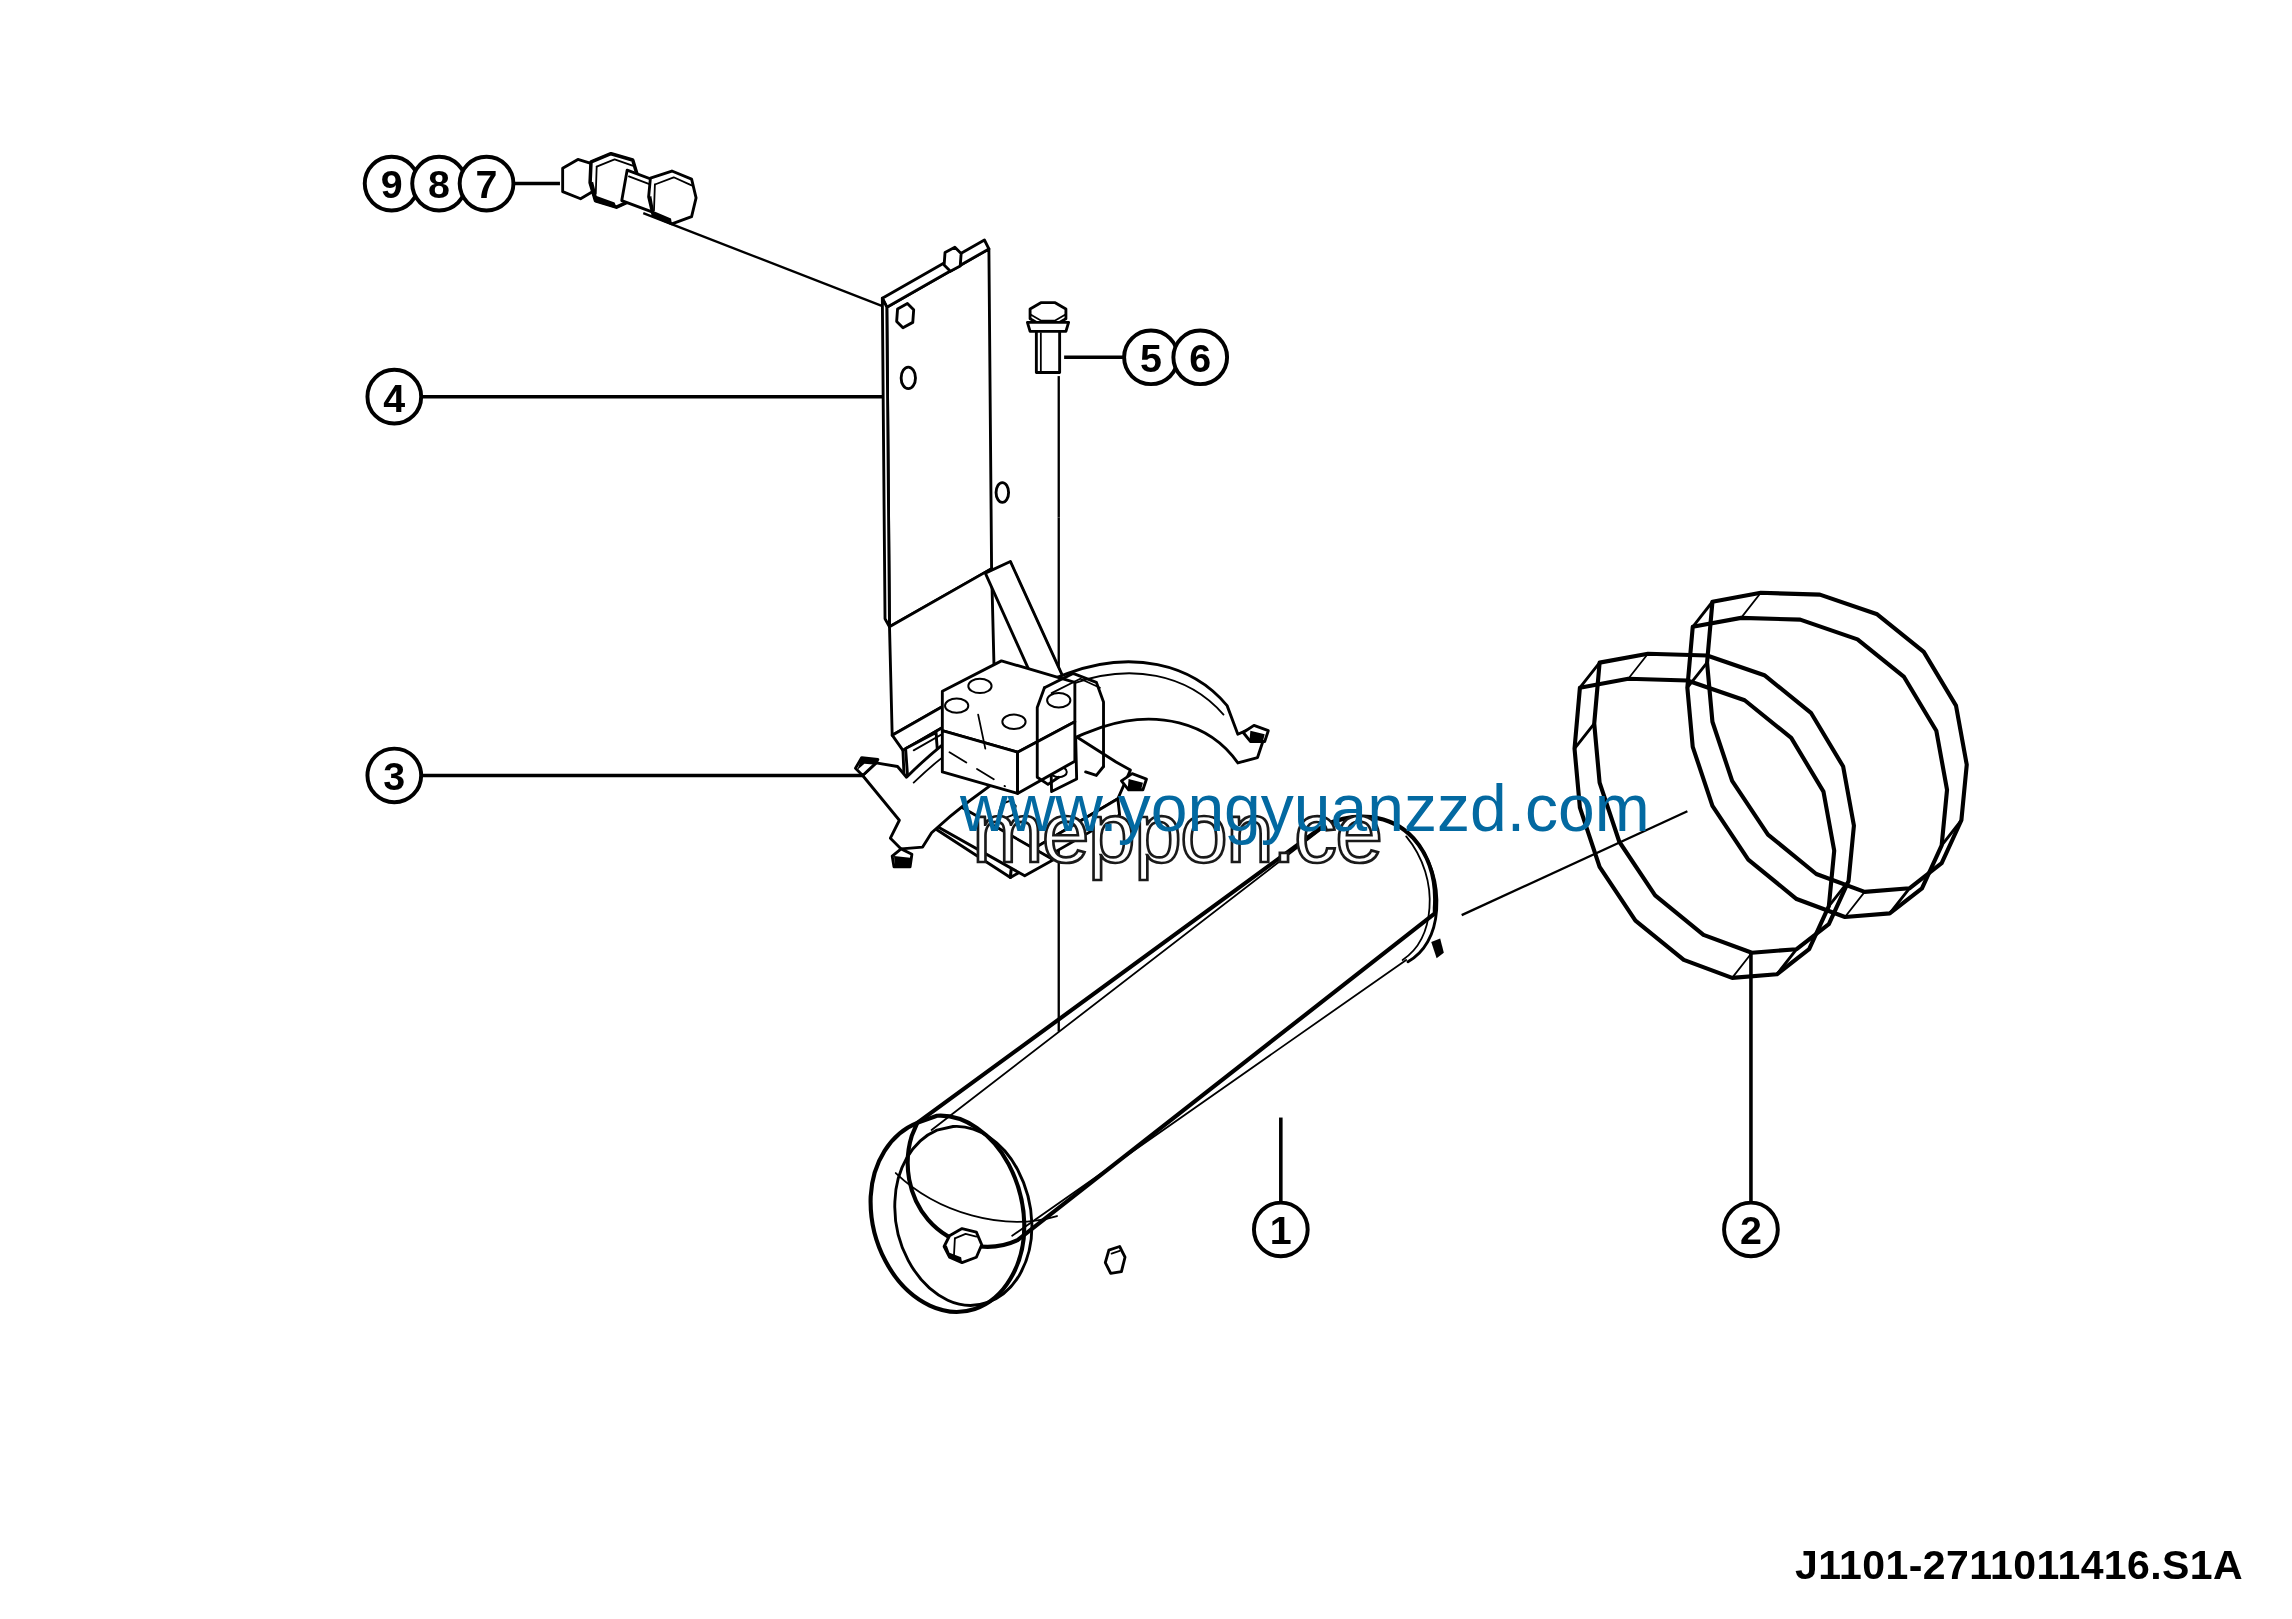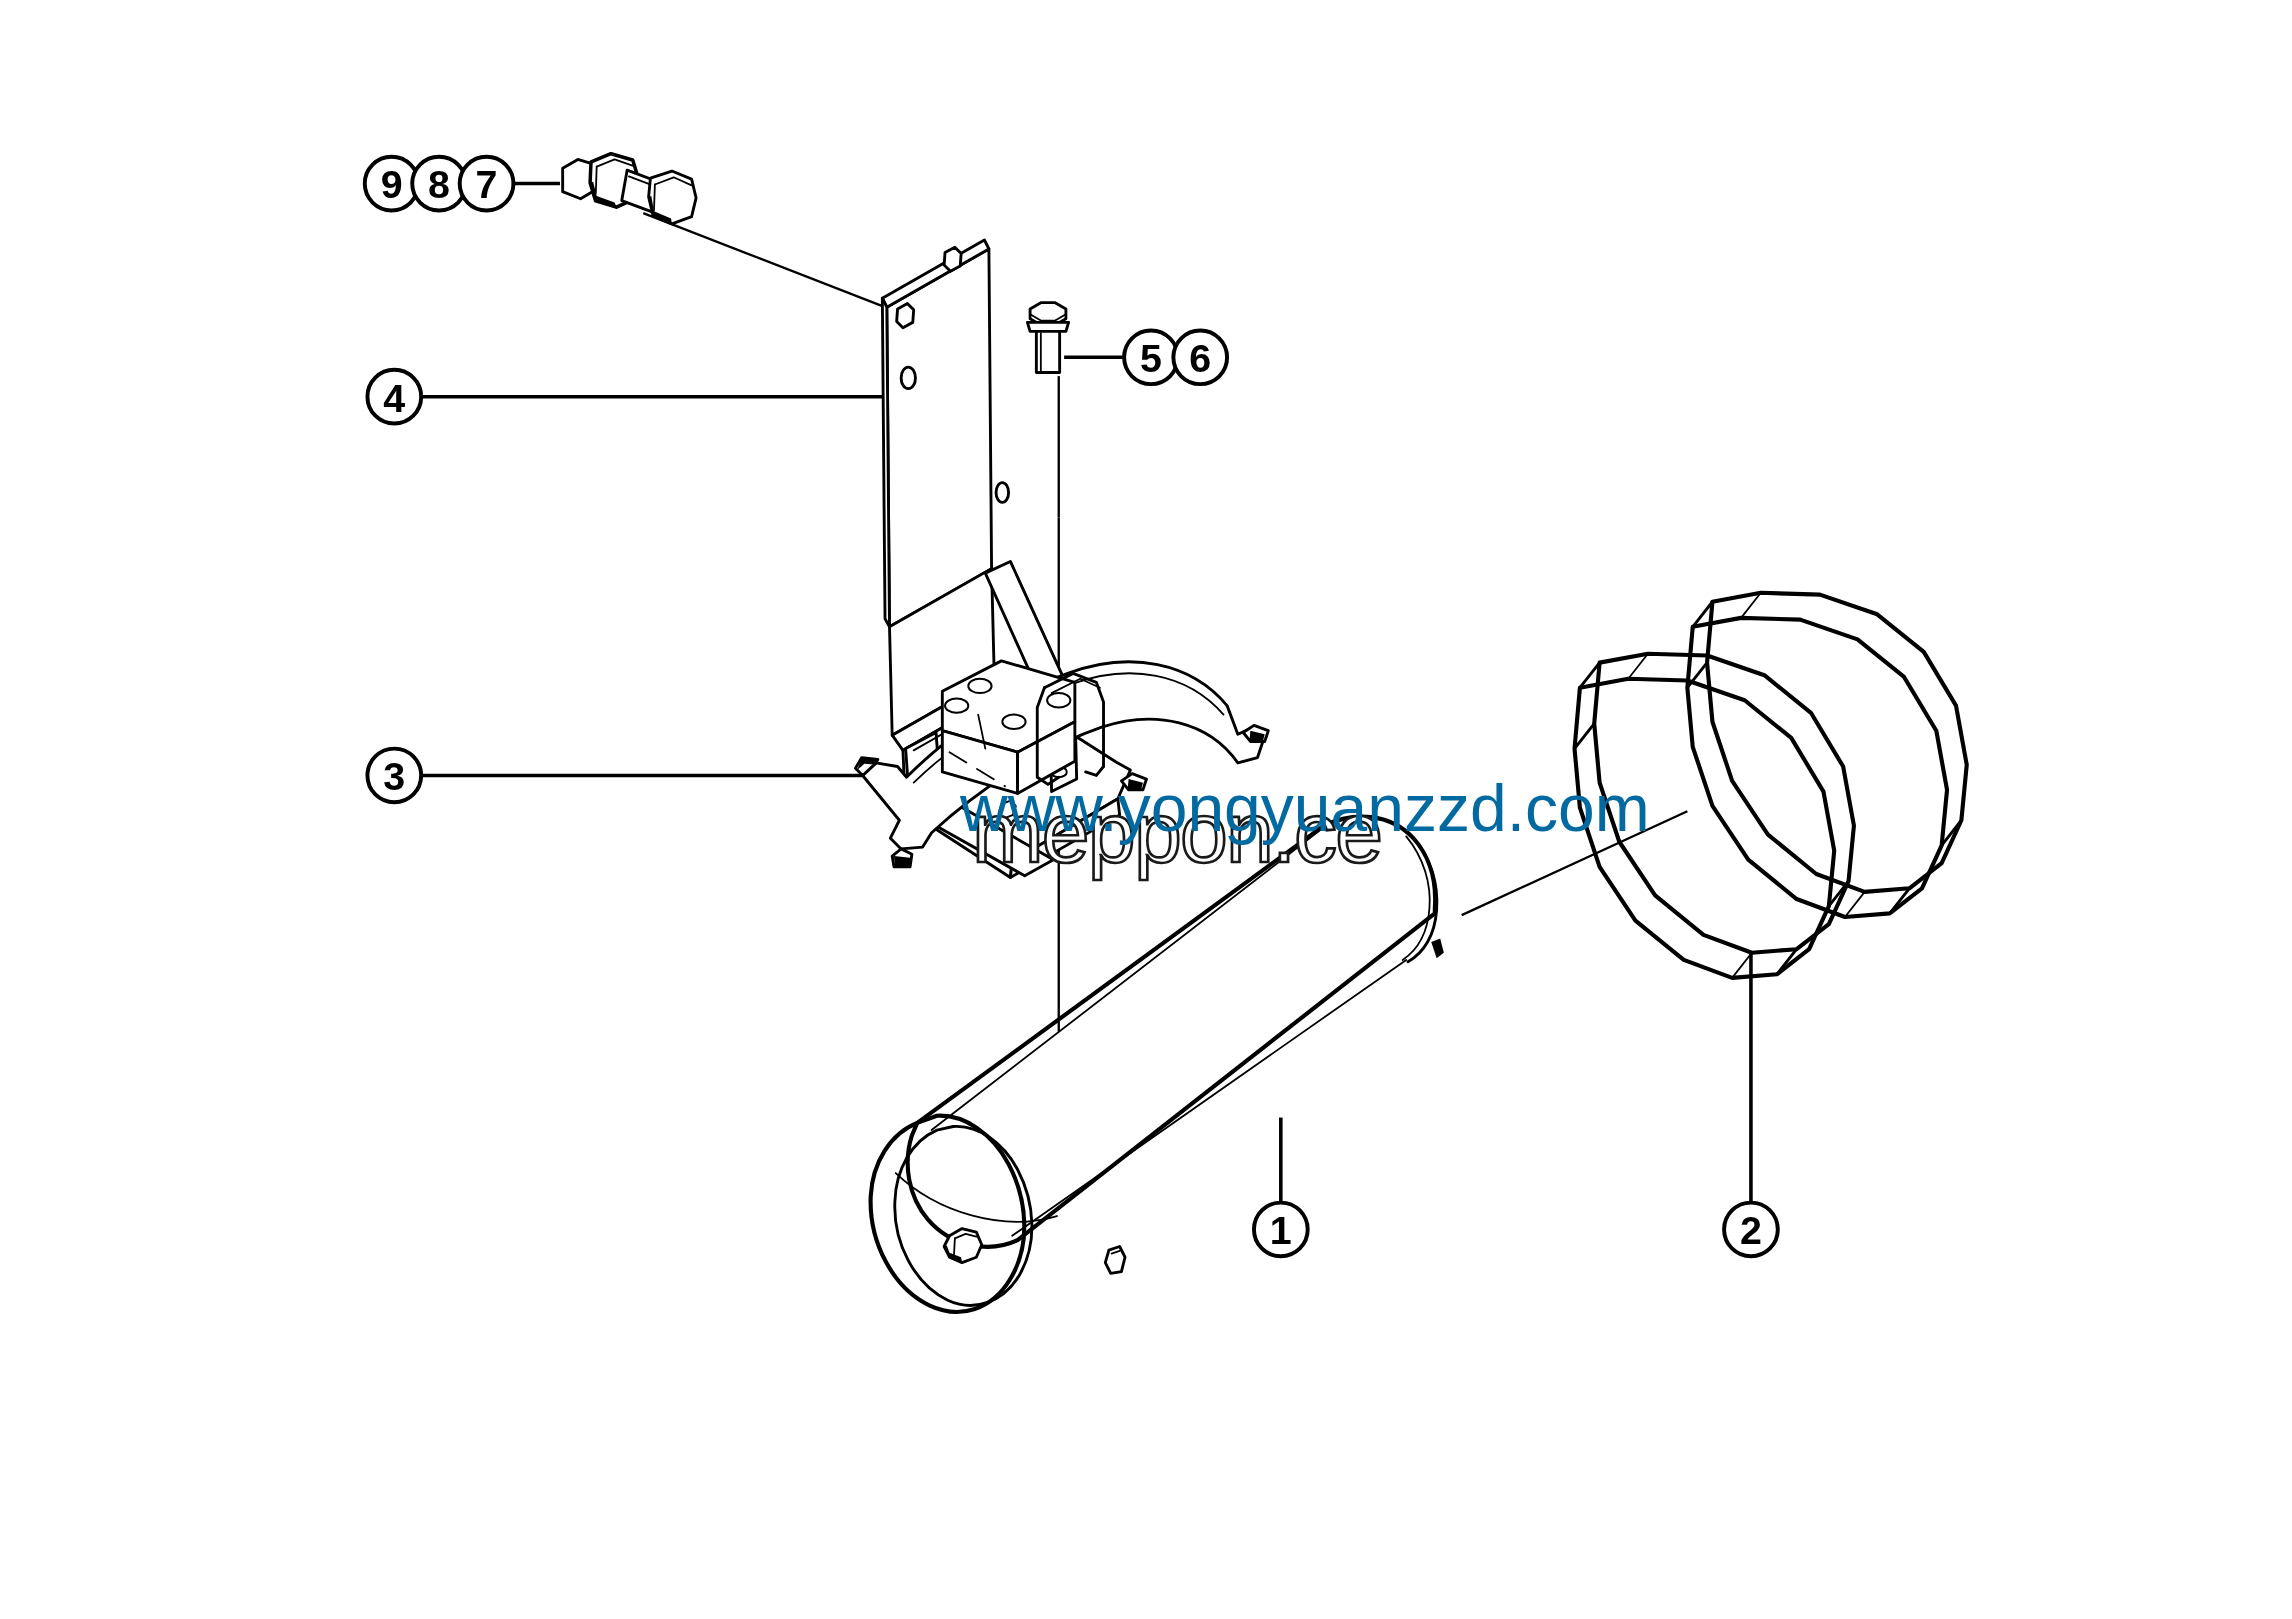--- a/index.html
+++ b/index.html
@@ -397,15 +397,16 @@
     </g>
 
   </svg>
 
   <div class="wm-layer">
     <div class="wm-outline-fill">meppon.ce</div>
     <div class="wm-outline">meppon.ce</div>
     <div class="wm-blue">www.yongyuanzzd.com</div>
   </div>
 
+  <div class="part-number">J1101-2711011416.S1A</div>
 
 </div>
 
 
 </body></html>

